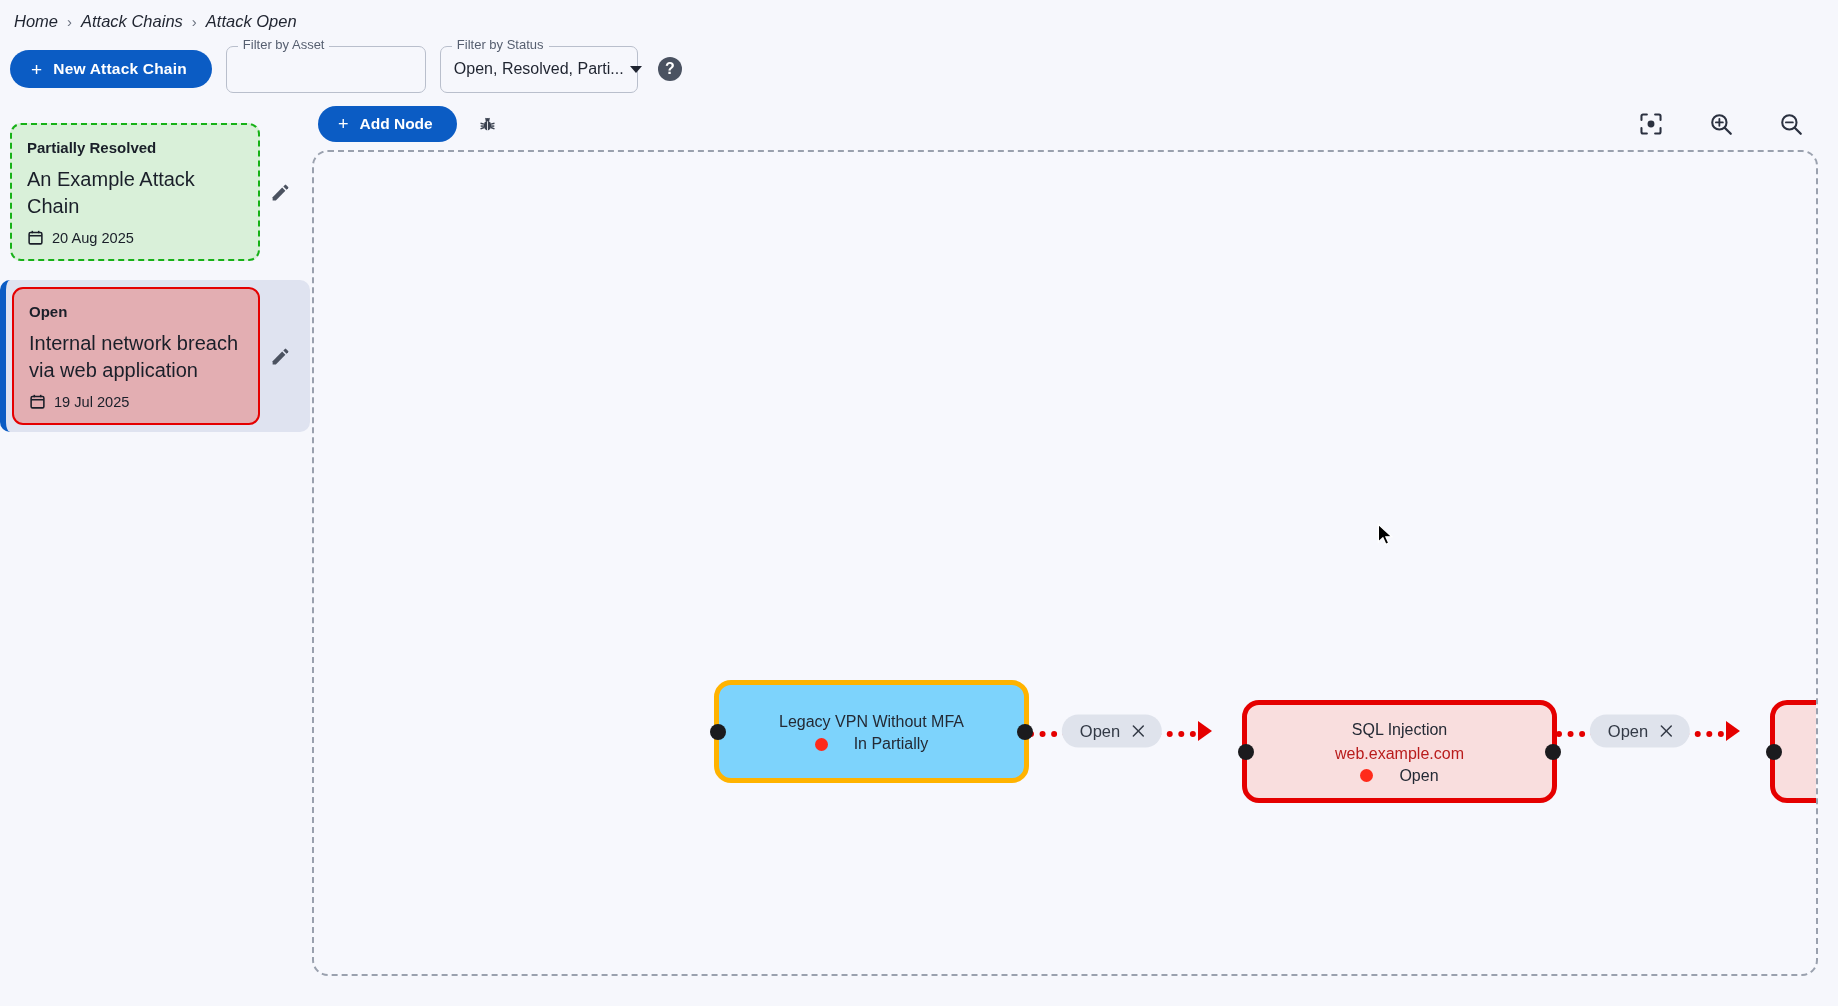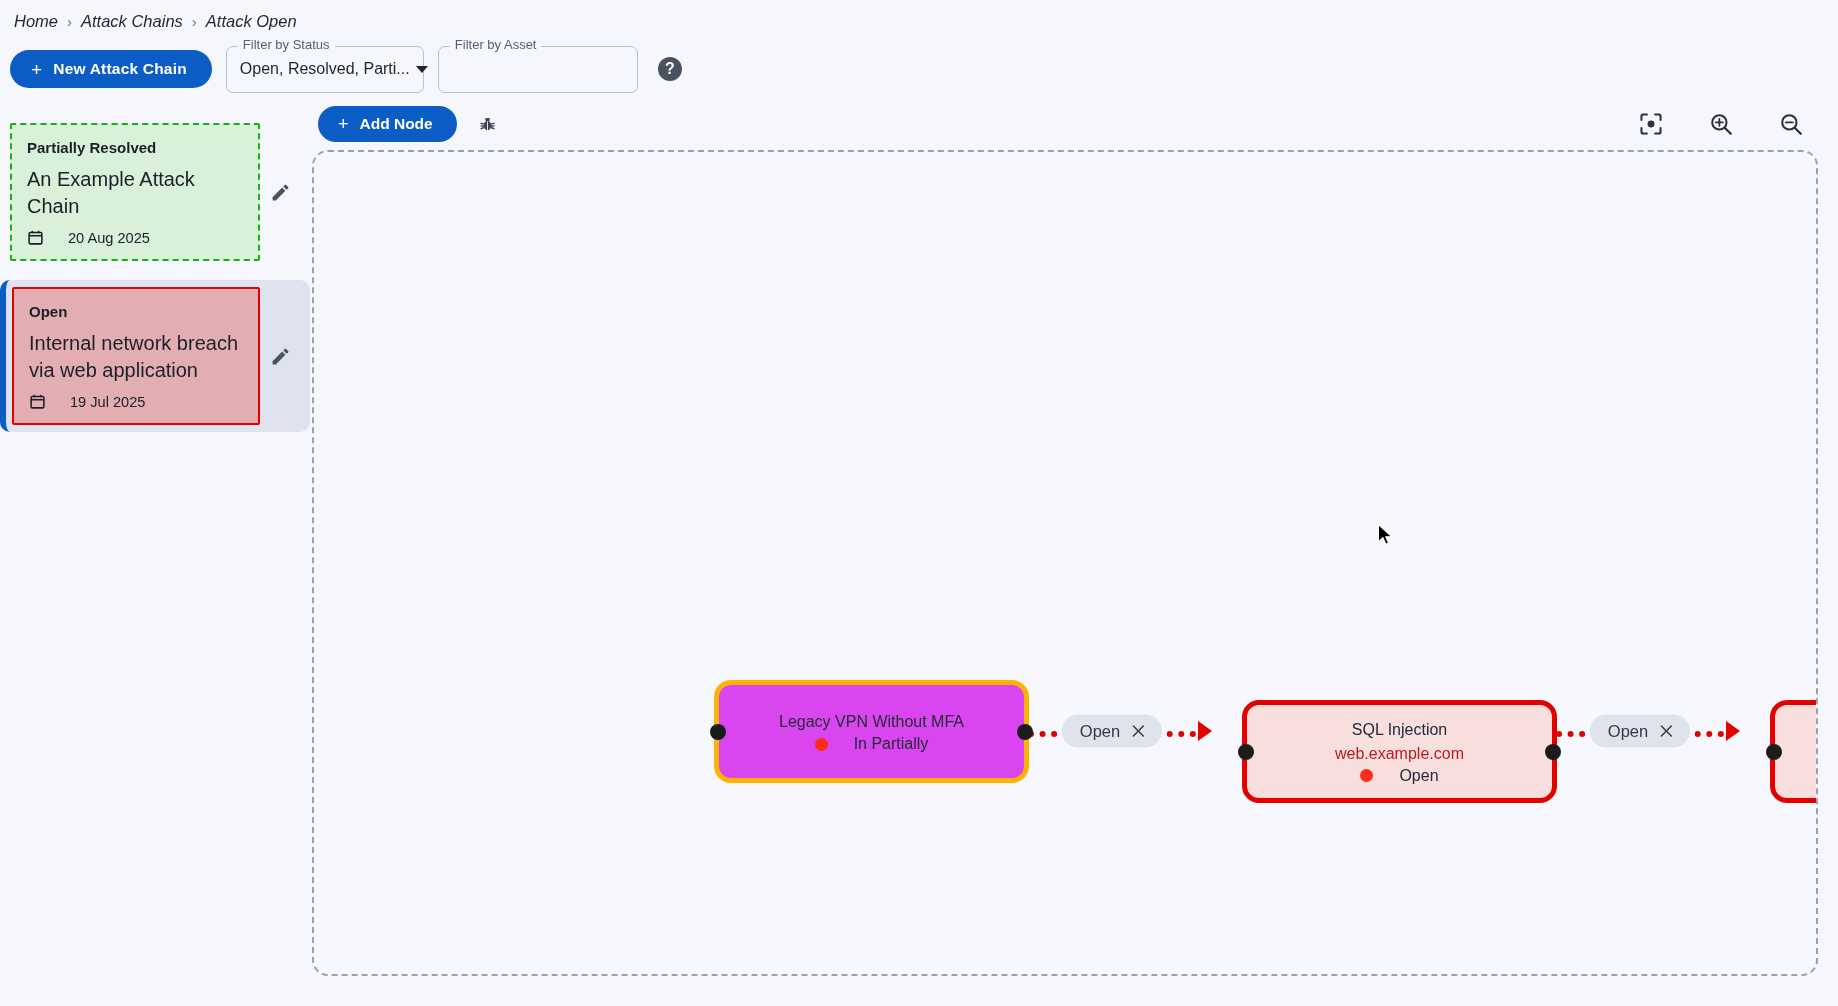--- a/index.html
+++ b/index.html
@@ -95,21 +95,21 @@
     margin-bottom: 12px;
     cursor: pointer;
   }
   .chain-row.selected {
     background: #dfe3f0;
     border-left: 6px solid #0b5cc4;
     padding-left: 6px;
   }
   .chain-card {
     flex: 1;
-    border-radius: 2px;
+    border-radius: 11px;
     padding: 14px 15px 13px 15px;
     min-height: 84px;
   }
   .chain-card.green {
     background: #d9f0d9;
     border: 2px dashed #16b116;
   }
   .chain-card.red {
     background: #e3aeb2;
     border: 2px solid #e50000;
@@ -117,21 +117,21 @@
   .chain-status {
     font-size: 15px; font-weight: 700; color: #1a1f29;
     margin-bottom: 10px;
   }
   .chain-title {
     font-size: 20px; color: #1a1f29;
     line-height: 1.33;
     margin-bottom: 10px;
   }
   .chain-date {
-    display: flex; align-items: center; gap: 24px;
+    display: flex; align-items: center; gap: 8px;
     font-size: 14.6px; color: #1a1f29;
   }
   .cal-icon { width: 17px; height: 17px; display: block; }
   .pencil-btn {
     width: 40px; height: 40px; flex: none;
     display: flex; align-items: center; justify-content: center;
     cursor: pointer;
   }
 
   
@@ -174,21 +174,21 @@
   .cursor-arrow { position: absolute; left: 1062px; top: 371px; width: 18px; height: 24px; }
 
   
   .node {
     position: absolute;
     border-radius: 17px;
     display: flex; flex-direction: column;
     align-items: center; justify-content: center;
     cursor: pointer;
   }
-  .node.amber { border: 5px solid #ffb300; background: #d946ef; }
+  .node.amber { border: 5px solid #ffb300; background: #7dd3fc; }
   .node.red   { border: 5px solid #e50000; background: #f9dede; margin-top: 20px; }
   .node-title { font-size: 16px; color: #242a35; line-height: 1.45; }
   .node-sub   { font-size: 16px; color: #b91c1c; line-height: 1.45; }
   .node-status {
     display: flex; align-items: center; gap: 26px;
     font-size: 16px; color: #242a35;
     margin-top: 2px;
   }
   .dot { width: 13px; height: 13px; border-radius: 50%; flex: none; }
   .dot.filled { background: #ff2a1a; }
@@ -245,29 +245,29 @@
   <span class="crumb">Attack Open</span>
 </div>
 
 <div class="filterbar">
 
   <button class="btn-primary">
     <span class="plus">+</span>
     <span>New Attack Chain</span>
   </button>
 
+  <div class="field asset">
+    <span class="legend">Filter by Asset</span>
+    <span class="field-value"></span>
+  </div>
+
   <div class="field status">
     <span class="legend">Filter by Status</span>
     <span class="field-value">Open, Resolved, Parti...</span>
     <span class="caret"></span>
-  </div>
-
-  <div class="field asset">
-    <span class="legend">Filter by Asset</span>
-    <span class="field-value"></span>
   </div>
 
   <span class="help-icon">?</span>
 </div>
 
 <div class="body-wrap">
 
   <div class="sidebar">
 
     <div class="chain-row">

